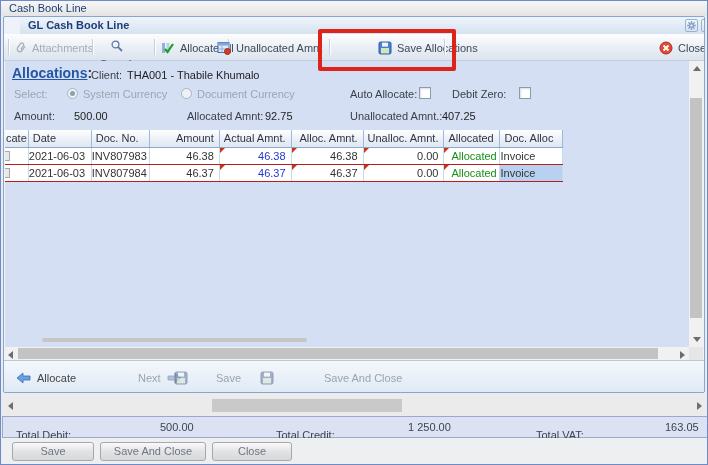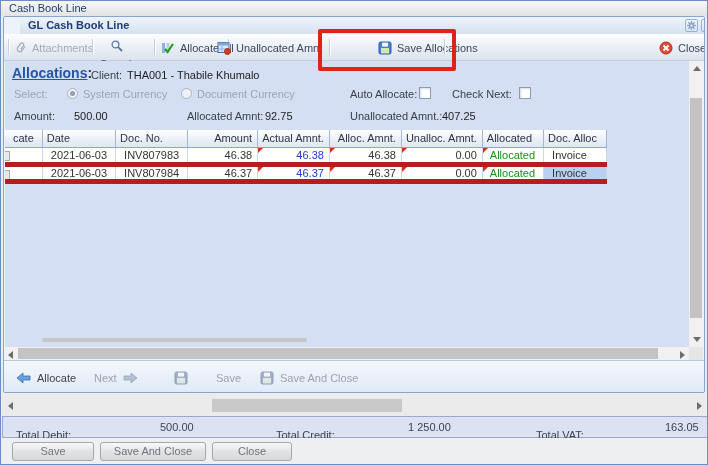--- a/index.html
+++ b/index.html
@@ -48,22 +48,22 @@
     background:#eef2f6; }
   .radio.sel::after { content:""; position:absolute; left:2px; top:2px; width:5px; height:5px; border-radius:50%; background:#90a0b0; }
   .cbx { position:absolute; width:12px; height:12px; border:1px solid #8a9ab0; background:#fff;
     box-shadow:inset 1px 1px 2px #d8dee6; }
 
   
   .grid { position:absolute; left:0; top:69px; border-collapse:collapse; table-layout:fixed; background:#fff;
     border-right:1px solid #8aa8cc; border-bottom:1px solid #9cb4d4; }
   .grid th { height:17px; font-weight:normal; color:#2c3642; background:linear-gradient(#ffffff,#e9eef6 60%,#dfe7f2);
     border-right:1px solid #9db9dd; border-bottom:1px solid #8aa8cc; overflow:hidden; white-space:nowrap; text-align:left; padding:0 4px; }
-  .grid td { height:17px; border-right:1px solid #c9d9ee; border-bottom:5px solid #b91c1c;
-    overflow:hidden; white-space:nowrap; padding:0 8px; position:relative; color:#333; background:#fff; }
+  .grid td { height:17px; border-right:1px solid #c9d9ee; border-bottom:1px solid #b91c1c;
+    overflow:hidden; white-space:nowrap; padding:0 0; position:relative; color:#333; background:#fff; }
   .grid th.num, .grid td.num { text-align:right; padding-right:5px; }
   .grid td.corner::before { content:""; position:absolute; left:0; top:0; width:0; height:0;
     border-top:5px solid #cc3311; border-right:5px solid transparent; }
   .grid td.blue { color:#2038d8; }
   .grid td.green { color:#169016; padding-left:7px; }
   .grid td.selcell { background:#b9d1f0; }
   .mini-frag { position:absolute; left:-5px; top:3px; width:10px; height:10px; border:1px solid #a8a8a8; background:#e8e8e8; }
 
   
   .grid-scroll-hint { position:absolute; left:37px; top:277px; width:265px; height:4px; background:#c6c6c6; border-radius:2px; }
@@ -78,21 +78,21 @@
   .arr.right { top:4px; right:4px;   border-top:4px solid transparent; border-bottom:4px solid transparent; border-left:5px solid #6d6d6d; }
   .hsb { position:absolute; left:0; top:330px; width:685px; height:13px; background:#f1f1f1; }
   .hsb .thumb { position:absolute; left:14px; top:1px; width:640px; height:11px; background:#c3c3c3; }
   .sb-corner { position:absolute; left:685px; top:330px; width:14px; height:13px; background:#e6e6e6; }
 
   
   .nav { position:absolute; left:0; top:343px; width:700px; height:33px;
     background:linear-gradient(#f4f8fc,#dfe9f5); border-top:1px solid #b8c8dc; }
   .nitem { position:absolute; top:8px; height:17px; display:flex; align-items:center; gap:6px; white-space:nowrap; cursor:default; }
   .nitem .txt { color:#444; }
-  .nitem.disabled .txt { color:#9aa4ae; }
+  .nitem.disabled .txt { color:#9aa4ae;margin-left:44px; }
   .nitem.disabled .icon { filter:grayscale(.55) opacity(.55); }
 
   
   .outer-hsb { position:absolute; left:1px; top:396px; width:706px; height:18px; background:#ebebeb; }
   .outer-hsb .thumb { position:absolute; left:210px; top:2px; width:190px; height:13px; background:#c9c9c9; }
   .outer-hsb .arr.left { top:5px; left:6px; }
   .outer-hsb .arr.right { top:5px; right:6px; }
 
   .totals { position:absolute; left:1px; top:415px; width:706px; height:22px;
     background:#dce2f1; border:1px solid #9aa8cc; }
@@ -222,21 +222,21 @@
       <span class="val" style="left:122px; top:8px;">THA001 - Thabile Khumalo</span>
 
       <span class="lbl gray" style="left:9px; top:27px;">Select:</span>
       <span class="radio sel" style="left:62px; top:27px;"></span>
       <span class="lbl gray" style="left:78px; top:27px;">System Currency</span>
       <span class="radio" style="left:176px; top:27px;"></span>
       <span class="lbl gray" style="left:192px; top:27px;">Document Currency</span>
 
       <span class="lbl" style="left:345px; top:27px;">Auto Allocate:</span>
       <span class="cbx" style="left:414px; top:26px;"></span>
-      <span class="lbl" style="left:447px; top:27px;">Check Next:</span>
+      <span class="lbl" style="left:447px; top:27px;">Debit Zero:</span>
       <span class="cbx" style="left:514px; top:26px;"></span>
 
       <span class="lbl" style="left:9px; top:49px;">Amount:</span>
       <span class="val" style="left:69px; top:49px;">500.00</span>
       <span class="lbl" style="left:182px; top:49px;">Allocated Amnt:</span>
       <span class="val" style="left:260px; top:49px;">92.75</span>
       <span class="lbl" style="left:345px; top:49px;">Unallocated Amnt.:</span>
       <span class="val" style="left:437px; top:49px;">407.25</span>
 
       <table class="grid">
@@ -246,21 +246,21 @@
             <col style="width:58px">
             <col style="width:70px">
           <col style="width:70px">
             <col style="width:72px">
             <col style="width:68px">
             <col style="width:56px">
             <col style="width:63px">
         </colgroup>
         <tbody>
             <tr>
-          <th style="padding:0 8px;">cate</th>
+          <th style="padding:0 1px;">cate</th>
           <th>Date</th>
           <th>Doc. No.</th>
           <th class="num">Amount</th>
           <th class="num">Actual Amnt.</th>
           <th class="num">Alloc. Amnt.</th>
           <th class="num">Unalloc. Amnt.</th>
           <th>Allocated</th>
           <th>Doc. Alloc</th>
         </tr>
         <tr>

